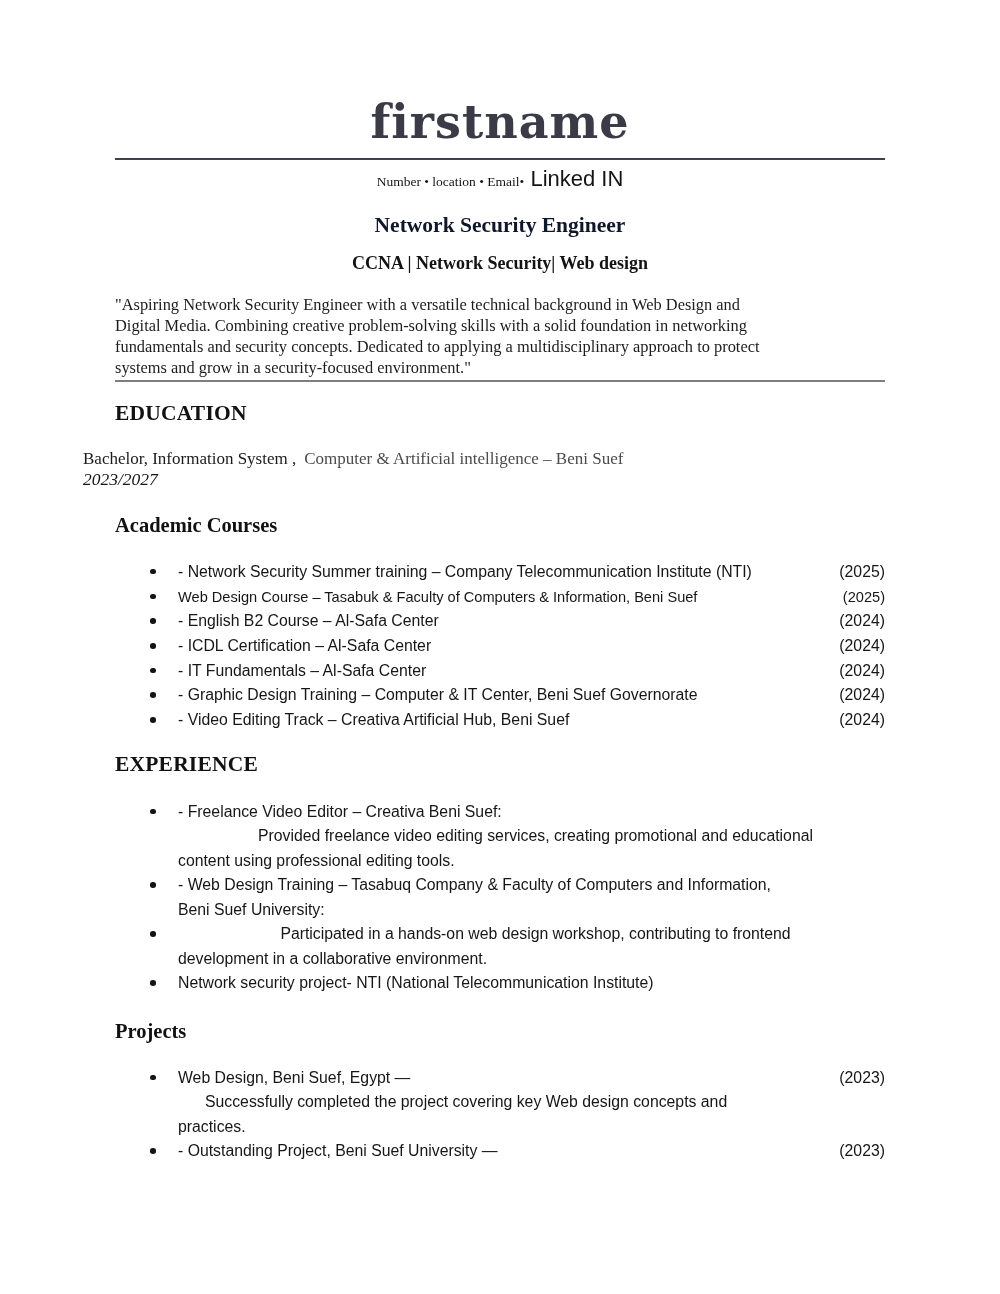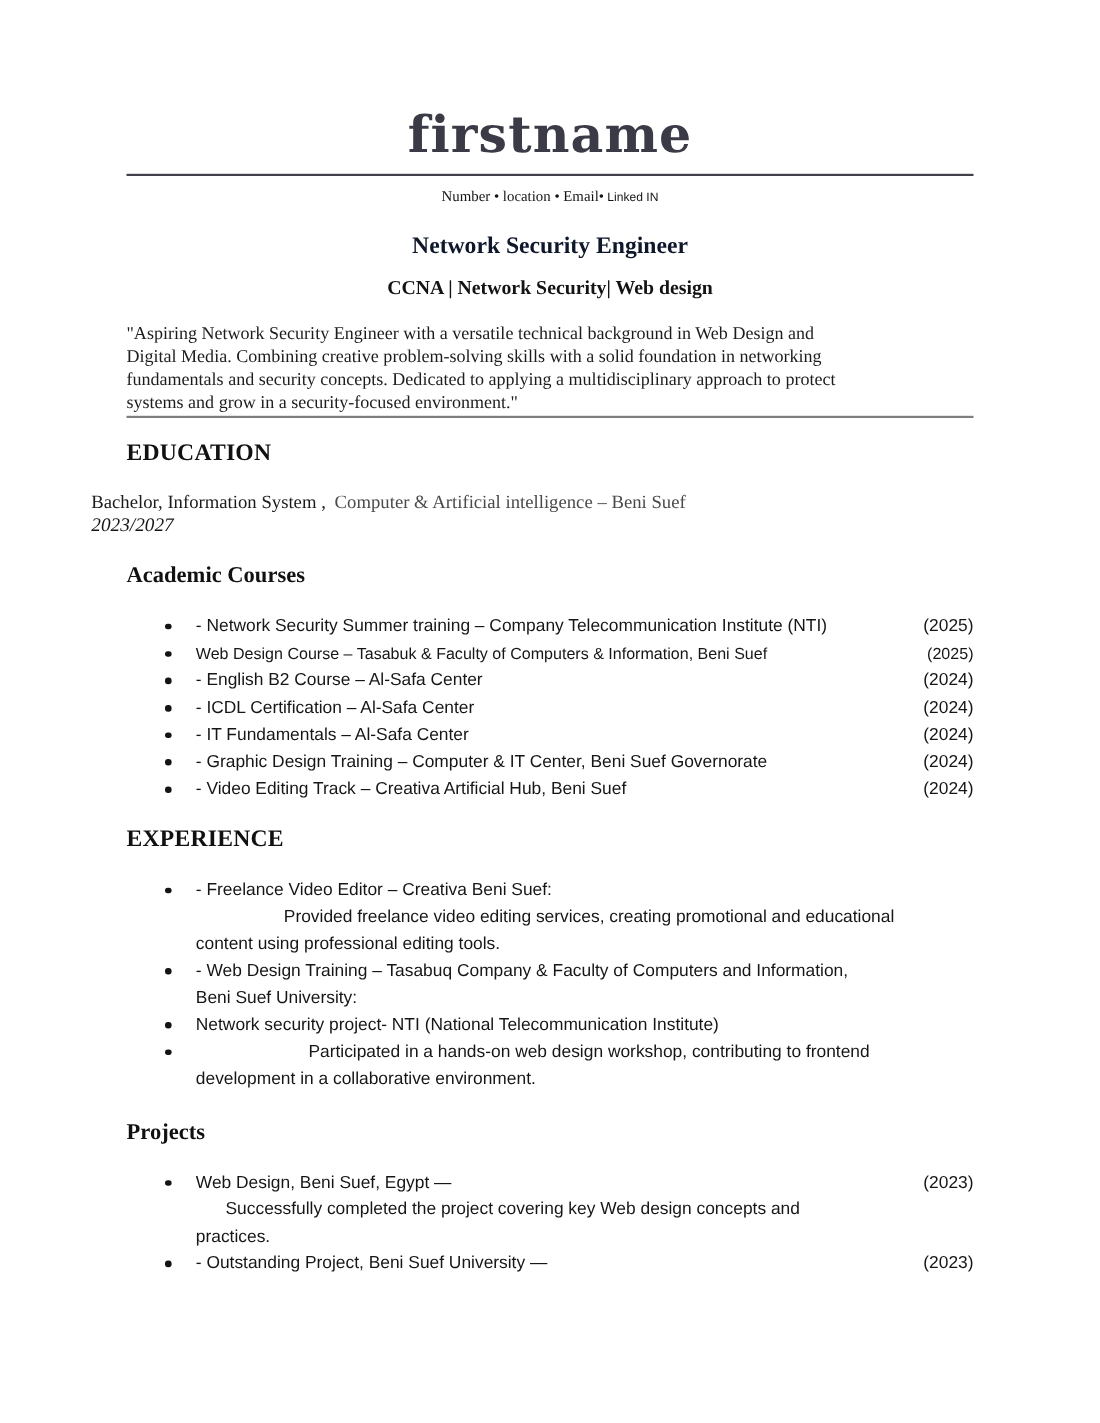--- a/index.html
+++ b/index.html
@@ -21,21 +21,21 @@
   .rule-dark {
     border:none; border-top:2px solid #40404a;
     margin:9px 115px 0;
   }
   .contact {
     text-align:center; margin-top:9px; line-height:20px;
   }
   .contact .serif-part { font-size:13.5px; color:#141414; }
   .contact .linkedin {
     font-family:"Liberation Sans", sans-serif;
-    font-size:11px; color:#141414;
+    font-size:22px; color:#141414;
   }
   .role-title {
     margin:21px 0 0; text-align:center;
     font-size:21.5px; font-weight:700; color:#0f172a;
   }
   .role-sub {
     margin:15px 0 0; text-align:center;
     font-size:18px; font-weight:700; color:#131313;
   }
   .summary {
@@ -197,28 +197,28 @@
     <li class="bi">
       <span class="b"></span>
       <span class="li-body">
         <div>- Web Design Training – Tasabuq Company &amp; Faculty of Computers and Information,</div>
         <div>Beni Suef University:</div>
       </span>
     </li>
     <li class="bi">
       <span class="b"></span>
       <span class="li-body">
-        <div>Network security project- NTI (National Telecommunication Institute)</div>
-      </span>
-    </li>
-    <li class="bi">
-      <span class="b"></span>
-      <span class="li-body">
         <div class="ind-a">Participated in a hands-on web design workshop, contributing to frontend</div>
         <div>development in a collaborative environment.</div>
+      </span>
+    </li>
+    <li class="bi">
+      <span class="b"></span>
+      <span class="li-body">
+        <div>Network security project- NTI (National Telecommunication Institute)</div>
       </span>
     </li>
   </ul>
 
   <h2 class="sub-h">Projects</h2>
 
   <ul class="blist proj">
     <li class="bi">
       <span class="b"></span>
       <span class="li-body">

